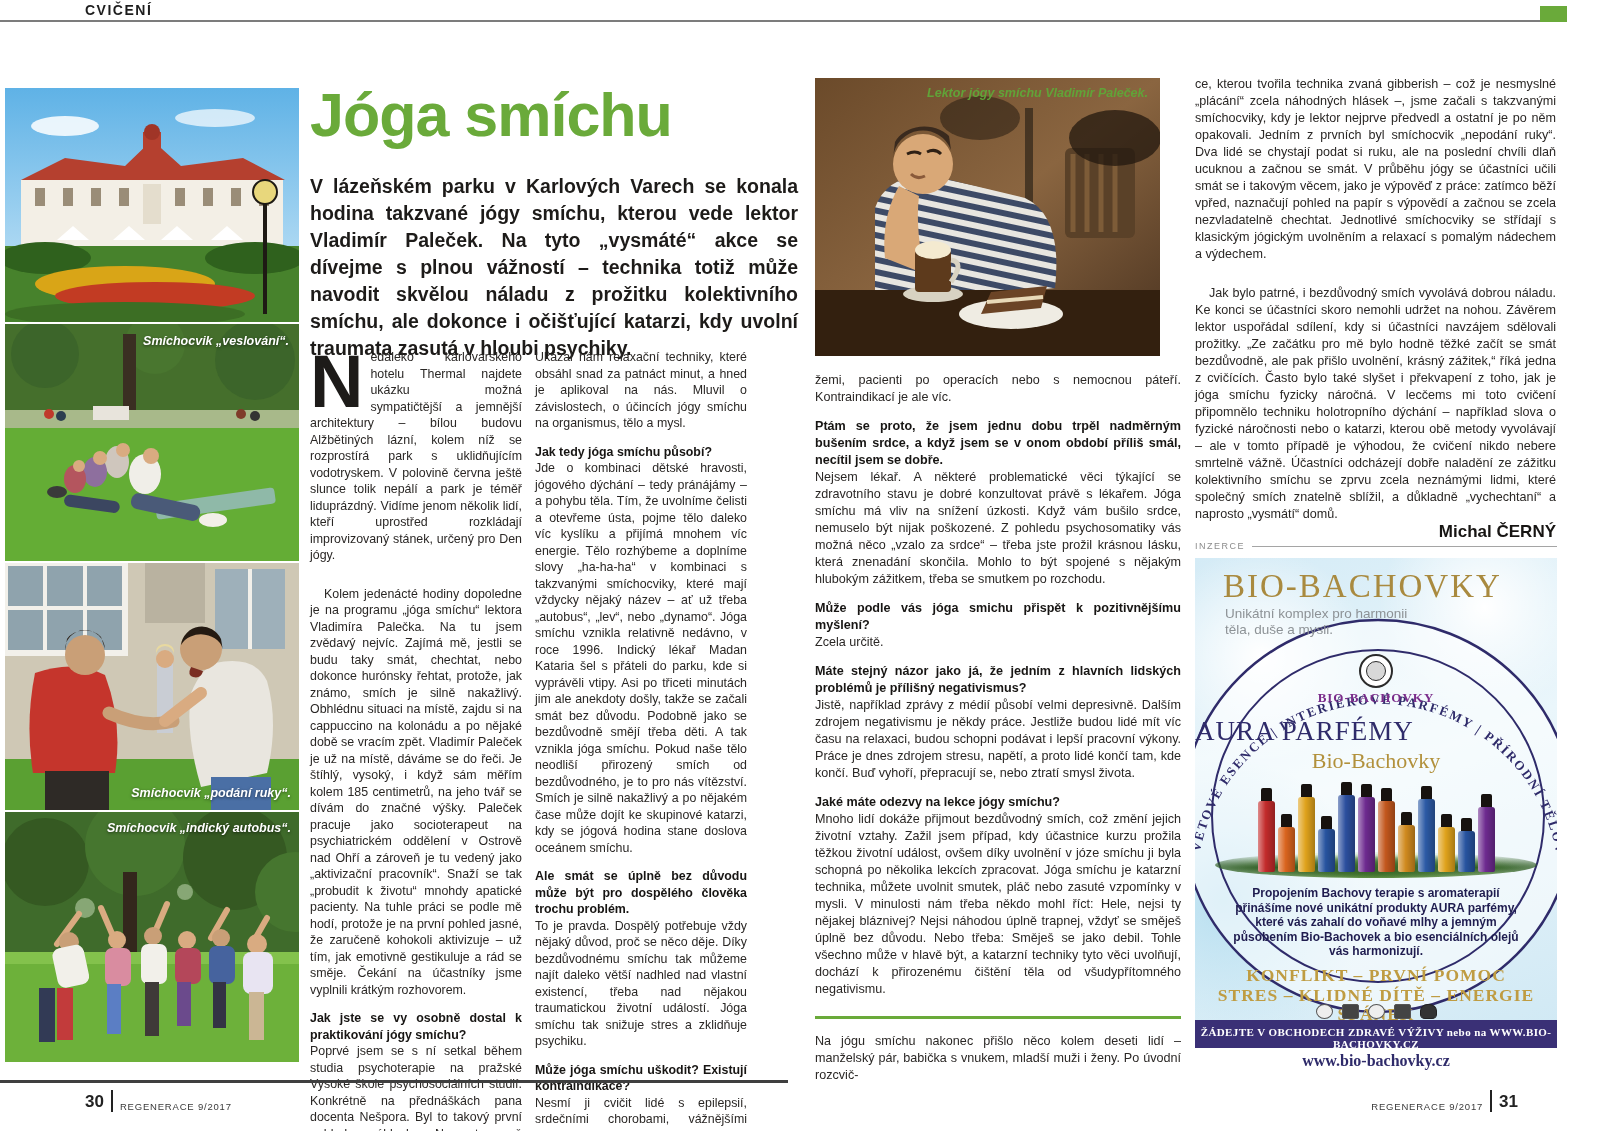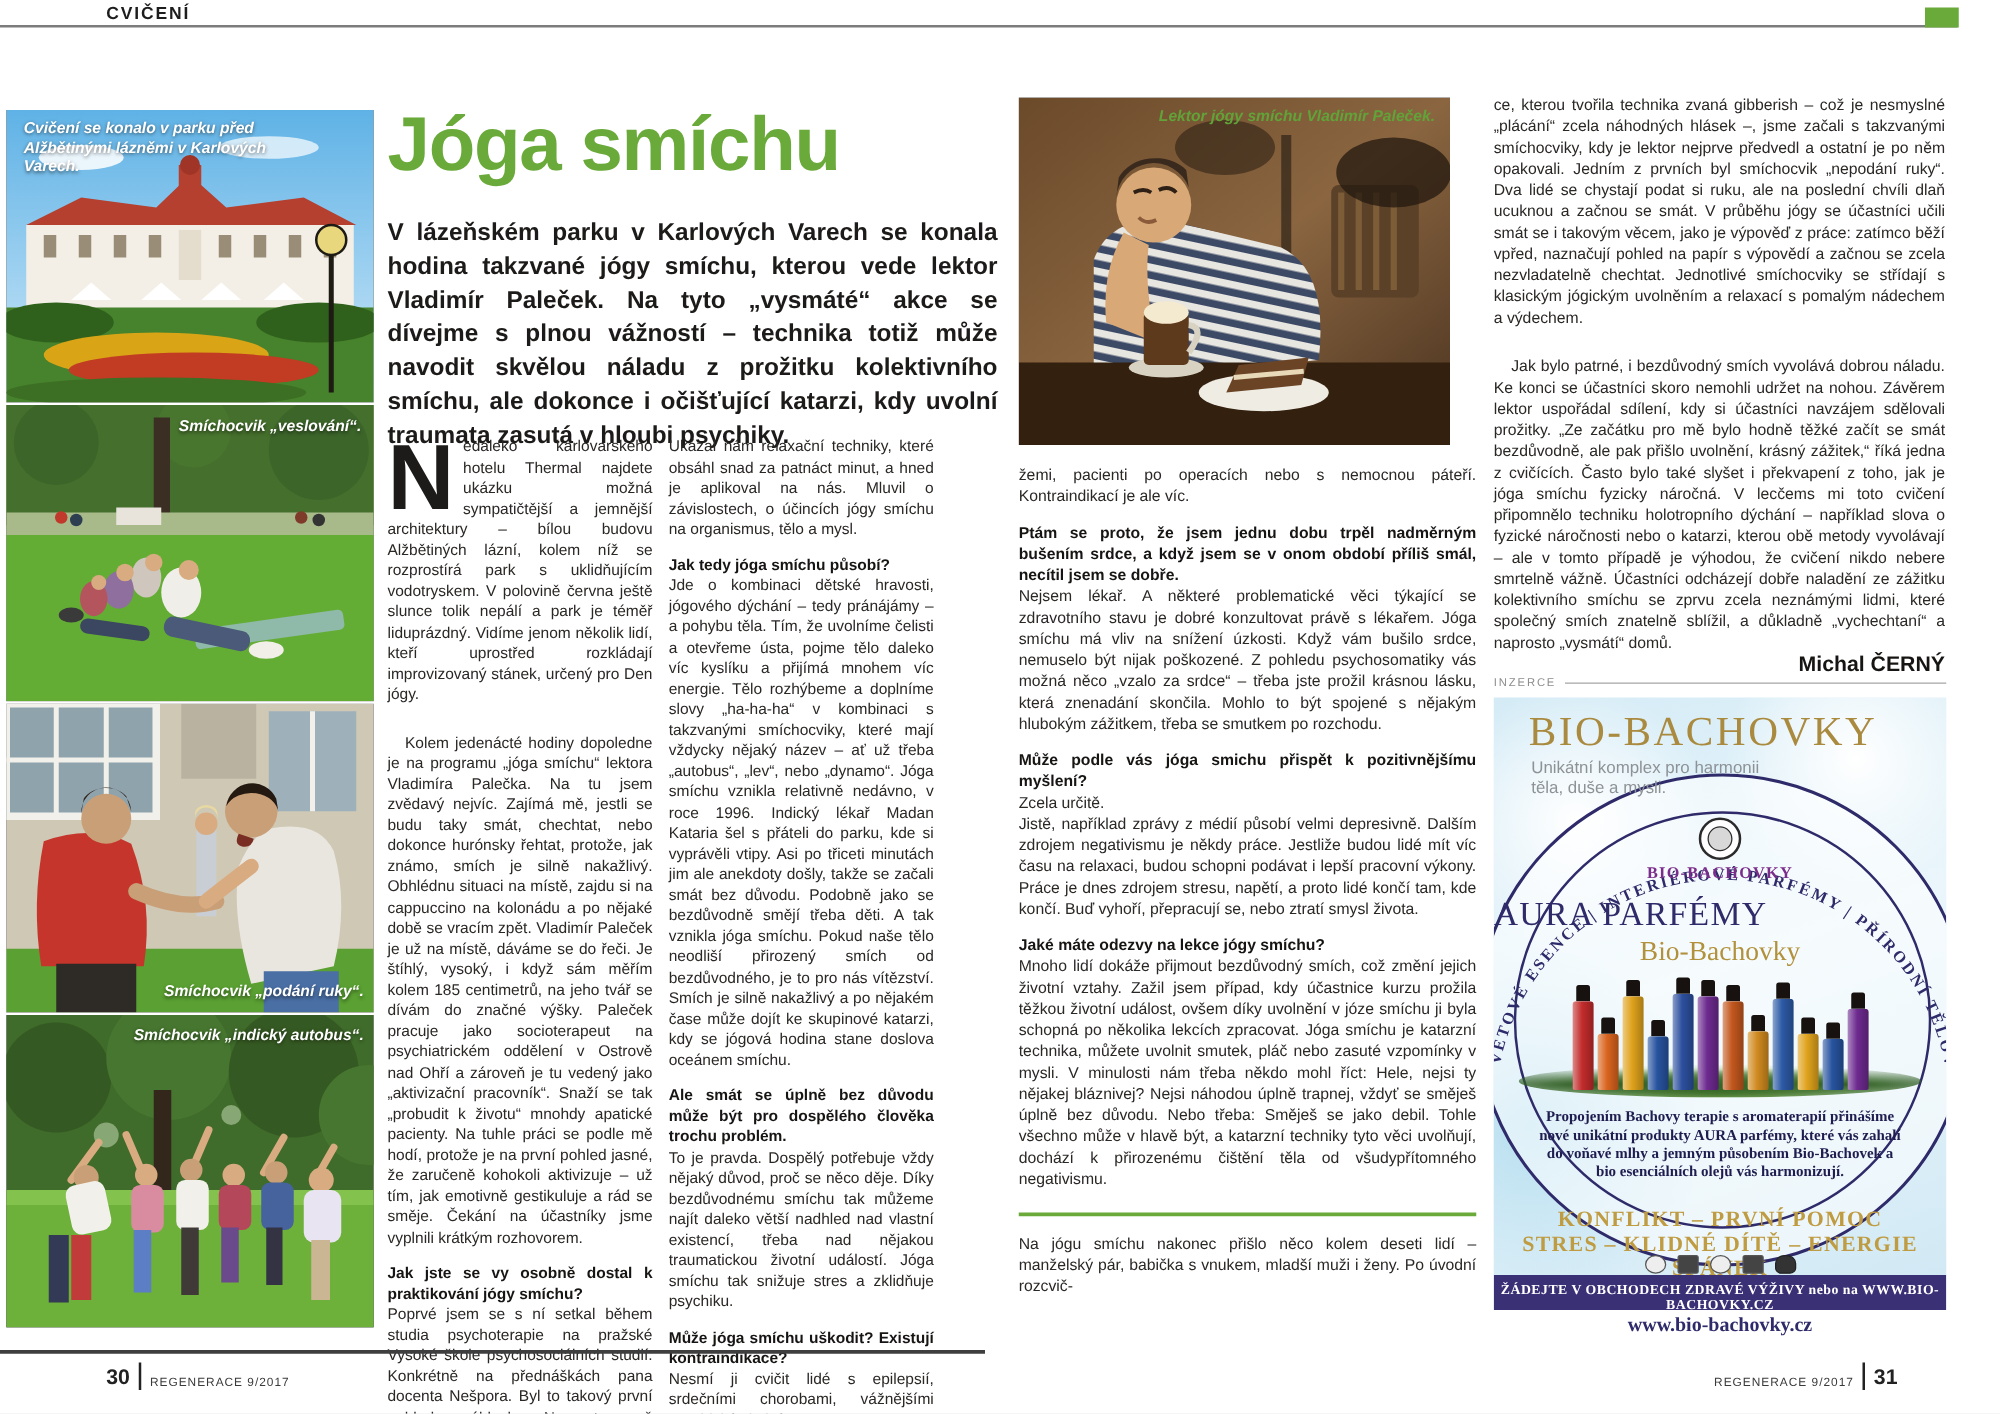--- a/index.html
+++ b/index.html
@@ -65,21 +65,21 @@
                radial-gradient(ellipse at 50% 70%,#3c7029 0%,rgba(60,112,41,0) 65%),
                radial-gradient(ellipse at 80% 60%,#2e5c22 0%,rgba(46,92,34,0) 60%),
                radial-gradient(ellipse at 50% 90%,#9bc96a 0%,rgba(155,201,106,0) 80%);}
   .bottle-row{position:absolute;left:0;bottom:6px;width:100%;display:flex;justify-content:center;
     align-items:flex-end;gap:3px;}
   .bottle{display:flex;flex-direction:column;align-items:center;}
   .bottle .cap{width:11px;height:13px;background:#17120f;border-radius:2px 2px 0 0;}
   .bottle .vial{width:17px;border-radius:3px 3px 2px 2px;
     background-image:linear-gradient(90deg,rgba(255,255,255,.45),rgba(255,255,255,0) 45%,rgba(0,0,0,.25));}
   .ad-body{position:absolute;left:34px;top:328px;width:294px;text-align:center;
-    font-family:Liberation Serif, serif;font-weight:bold;font-size:12px;line-height:14.5px;color:#1f1c4f;}
+    font-family:Liberation Sans, sans-serif;font-weight:bold;font-size:12px;line-height:14.5px;color:#1f1c4f;}
   .ad-keywords{position:absolute;left:10px;top:388px;width:342px;text-align:center;
     font-family:"Liberation Serif",serif;font-weight:bold;font-size:17.5px;line-height:19.5px;
     letter-spacing:1px;color:#bf9c42;margin-top:20px;}
   .cert-row{position:absolute;left:0;top:446px;width:100%;display:flex;justify-content:center;
     gap:9px;align-items:center;}
   .cert{width:15px;height:13px;border:1.5px solid #555;border-radius:50%;background:#eee;}
   .cert.sq{border-radius:2px;background:#444;}
   .cert.dark{background:#333;border-color:#222;border-radius:45% 45% 30% 30%;}
   .ad-banner{position:absolute;left:0;top:462px;width:100%;height:38px;background:#3a3076;
     text-align:center;color:#fff;font-family:"Liberation Serif",serif;}
@@ -133,21 +133,20 @@
       <polygon points="206,152 238,152 222,138" fill="#ffffff"></polygon>
       <rect x="0" y="158" width="294" height="76" fill="#47822c"></rect>
       <ellipse cx="40" cy="170" rx="46" ry="16" fill="#2f611d"></ellipse>
       <ellipse cx="250" cy="170" rx="50" ry="16" fill="#2f611d"></ellipse>
       <ellipse cx="120" cy="196" rx="90" ry="18" fill="#d9a517"></ellipse>
       <ellipse cx="150" cy="208" rx="100" ry="14" fill="#c23b23"></ellipse>
       <ellipse cx="120" cy="226" rx="120" ry="12" fill="#3c6e24"></ellipse>
       <rect x="258" y="110" width="4" height="116" fill="#1e1a14"></rect>
       <circle cx="260" cy="104" r="12" fill="#e8d77c" stroke="#1e1a14" stroke-width="2"></circle>
     </svg>
-    <div class="caption" style="top:7px;left:14px;width:230px;">Cvičení se konalo v parku před Alžbětinými lázněmi v Karlových Varech.</div>
   </div>
 
   <div class="photo" style="top:324px;height:237px;">
     <svg width="294" height="237" viewBox="0 0 294 237" preserveAspectRatio="none">
       <rect width="294" height="237" fill="#6f9c44"></rect>
       <rect y="0" width="294" height="96" fill="#456f2c"></rect>
       <circle cx="40" cy="30" r="34" fill="#3c652a"></circle>
         <circle cx="250" cy="36" r="40" fill="#3c652a"></circle>
       <circle cx="150" cy="20" r="30" fill="#49762f"></circle>
       <rect x="118" y="10" width="13" height="90" fill="#3a2f22"></rect>
@@ -310,20 +309,21 @@
     </svg>
     <div class="caption green" style="top:8px;right:12px;text-align:right;width:260px;">Lektor jógy smíchu Vladimír Paleček.</div>
   </div>
 
   <div class="col" style="left:815px;top:372px;width:366px;font-size:12.6px;line-height:17px;">
     <p>žemi, pacienti po operacích nebo s nemocnou páteří. Kontraindikací je ale víc.</p>
     <p class="subhead">Ptám se proto, že jsem jednu dobu trpěl nadměrným bušením srdce, a když jsem se v onom období příliš smál, necítil jsem se dobře.</p>
     <p>Nejsem lékař. A některé problematické věci týkající se zdravotního stavu je dobré konzultovat právě s lékařem. Jóga smíchu má vliv na snížení úzkosti. Když vám bušilo srdce, nemuselo být nijak poškozené. Z pohledu psychosomatiky vás možná něco „vzalo za srdce“ – třeba jste prožil krásnou lásku, která znenadání skončila. Mohlo to být spojené s nějakým hlubokým zážitkem, třeba se smutkem po rozchodu.</p>
     <p class="subhead">Může podle vás jóga smichu přispět k pozitivnějšímu myšlení?</p>
     <p>Zcela určitě.</p>
+    <p class="subhead">Máte stejný názor jako já, že jedním z hlavních lidských problémů je přílišný negativismus?</p>
     <p>Jistě, například zprávy z médií působí velmi depresivně. Dalším zdrojem negativismu je někdy práce. Jestliže budou lidé mít víc času na relaxaci, budou schopni podávat i lepší pracovní výkony. Práce je dnes zdrojem stresu, napětí, a proto lidé končí tam, kde končí. Buď vyhoří, přepracují se, nebo ztratí smysl života.</p>
     <p class="subhead">Jaké máte odezvy na lekce jógy smíchu?</p>
     <p>Mnoho lidí dokáže přijmout bezdůvodný smích, což změní jejich životní vztahy. Zažil jsem případ, kdy účastnice kurzu prožila těžkou životní událost, ovšem díky uvolnění v józe smíchu ji byla schopná po několika lekcích zpracovat. Jóga smíchu je katarzní technika, můžete uvolnit smutek, pláč nebo zasuté vzpomínky v mysli. V minulosti nám třeba někdo mohl říct: Hele, nejsi ty nějakej bláznivej? Nejsi náhodou úplně trapnej, vždyť se směješ úplně bez důvodu. Nebo třeba: Směješ se jako debil. Tohle všechno může v hlavě být, a katarzní techniky tyto věci uvolňují, dochází k přirozenému čištění těla od všudypřítomného negativismu.</p>
     <div class="green-rule"></div>
     <p>Na jógu smíchu nakonec přišlo něco kolem deseti lidí – manželský pár, babička s vnukem, mladší muži i ženy. Po úvodní rozcvič-</p>
   </div>
 
   <div class="col" style="left:1195px;top:76px;width:361px;font-size:12.6px;line-height:17px;">
     <p>ce, kterou tvořila technika zvaná gibberish – což je nesmyslné „plácání“ zcela náhodných hlásek –, jsme začali s takzvanými smíchocviky, kdy je lektor nejprve předvedl a ostatní je po něm opakovali. Jedním z prvních byl smíchocvik „nepodání ruky“. Dva lidé se chystají podat si ruku, ale na poslední chvíli dlaň ucuknou a začnou se smát. V průběhu jógy se účastníci učili smát se i takovým věcem, jako je výpověď z práce: zatímco běží vpřed, naznačují pohled na papír s výpovědí a začnou se zcela nezvladatelně chechtat. Jednotlivé smíchocviky se střídají s klasickým jógickým uvolněním a relaxací s pomalým nádechem a výdechem.</p>
     <p class="indent">Jak bylo patrné, i bezdůvodný smích vyvolává dobrou náladu. Ke konci se účastníci skoro nemohli udržet na nohou. Závěrem lektor uspořádal sdílení, kdy si účastníci navzájem sdělovali prožitky. „Ze začátku pro mě bylo hodně těžké začít se smát bezdůvodně, ale pak přišlo uvolnění, krásný zážitek,“ říká jedna z cvičících. Často bylo také slyšet i překvapení z toho, jak je jóga smíchu fyzicky náročná. V lecčems mi toto cvičení připomnělo techniku holotropního dýchání – například slova o fyzické náročnosti nebo o katarzi, kterou obě metody vyvolávají – ale v tomto případě je výhodou, že cvičení nikdo nebere smrtelně vážně. Účastníci odcházejí dobře naladění ze zážitku kolektivního smíchu se zprvu zcela neznámými lidmi, které společný smích znatelně sblížil, a důkladně „vychechtaní“ a naprosto „vysmátí“ domů.</p>

